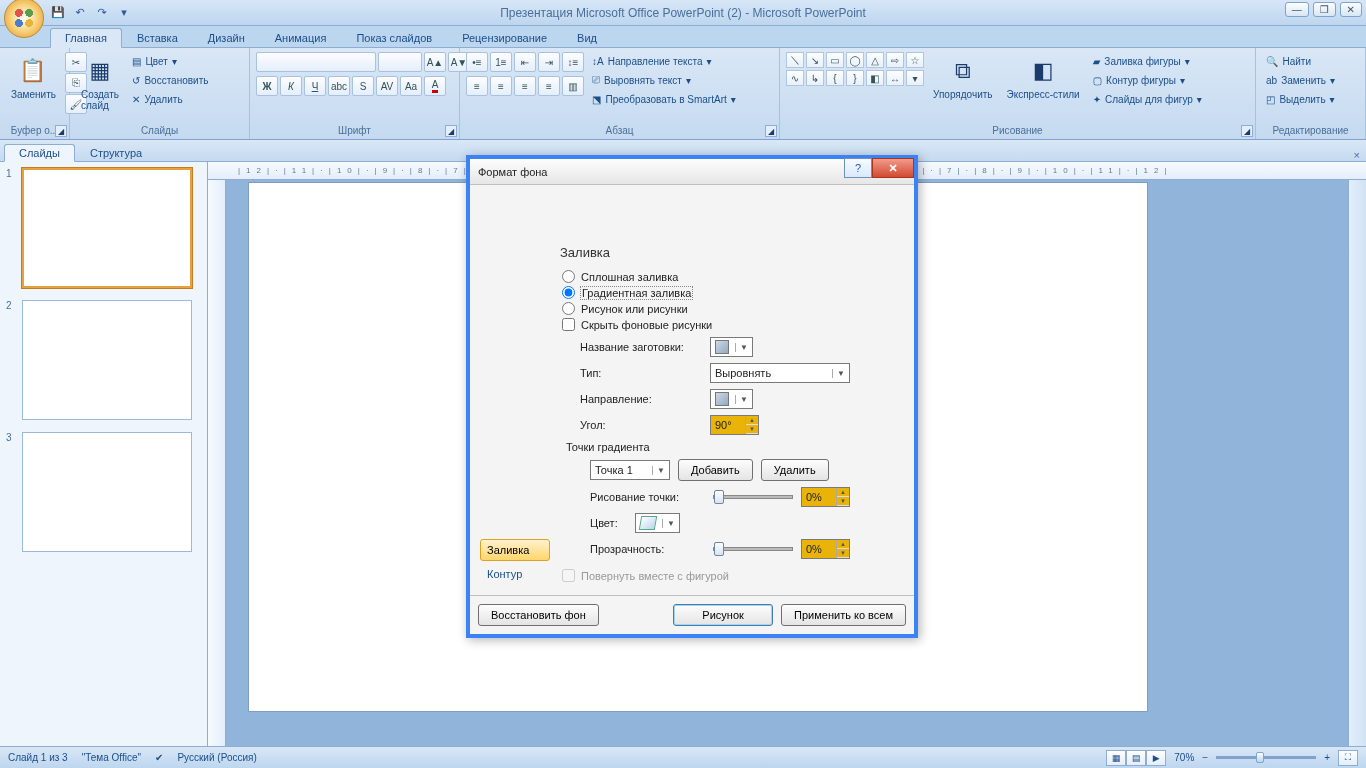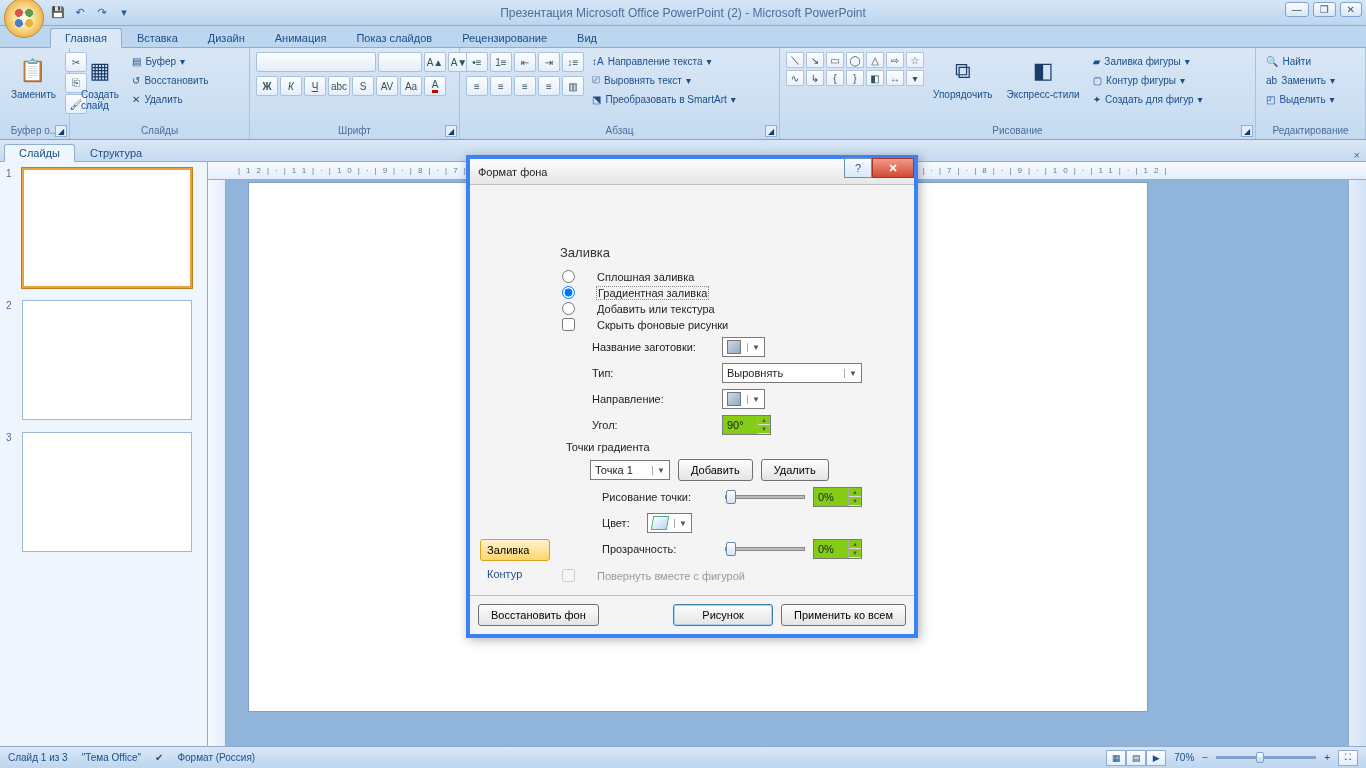--- a/index.html
+++ b/index.html
@@ -73,30 +73,30 @@
 .dlg-title { height: 26px; background: linear-gradient(#fdfdfe,#e6e6e6); border-bottom: 1px solid #c0c0c0; display: flex; align-items: center; padding: 0 8px; position: relative; }
 .dlg-close-wrap { position: absolute; right: 0; top: -1px; display: flex; }
 .dlg-help { background: linear-gradient(#f6fbff,#d9e9fb); border: 1px solid #6f91b8; width: 28px; height: 20px; display: flex; align-items: center; justify-content: center; font-size: 11px; color: #2a5a9a; }
 .dlg-close { background: linear-gradient(#f29a8a,#d14a31); border: 1px solid #a32; width: 42px; height: 20px; color: #fff; display: flex; align-items: center; justify-content: center; font-weight: bold; font-size: 11px; }
 .dlg-body { display: flex; padding: 10px; gap: 10px; min-height: 410px; align-items: flex-end; }
 .dlg-nav { width: 70px; display: flex; flex-direction: column; gap: 2px; }
 .dlg-nav-item { padding: 4px 6px; border: 1px solid transparent; color: #1b4e8a; text-align: left; }
 .dlg-nav-item.active { background: linear-gradient(#fff2cf,#ffd66b); border: 1px solid #dca322; border-radius: 3px; color: #000; }
 .dlg-content { flex: 1; }
 .dlg-h { font-size: 13px; margin-bottom: 10px; color: #333; }
-.opt-row { display: flex; align-items: center; gap: 22px; margin: 3px 0 3px 2px; }
+.opt-row { display: flex; align-items: center; gap: 6px; margin: 3px 0 3px 2px; }
 .opt-row input[type=radio], .opt-row input[type=checkbox] { margin: 0; }
 .opt-row.sel label { outline: 1px dotted #888; padding: 0 1px; }
 .field-row { display: flex; align-items: center; margin: 6px 0 6px 20px; }
-.field-label { width: 130px; margin-left: 12px; }
+.field-label { width: 130px; }
 .combo { height: 20px; border: 1px solid #7a7a7a; background: #fff; display: inline-flex; align-items: center; padding: 0 4px; gap: 6px; }
 .combo .cdrop { border-left: 1px solid #aaa; padding-left: 4px; font-size: 8px; color: #555; }
 .swatch { width: 14px; height: 14px; border: 1px solid #777; background: linear-gradient(135deg,#cfd8e4,#92a9c4); }
 .sw-bucket { width: 16px; height: 14px; display: inline-block; background: linear-gradient(135deg,#fff,#bcd5ef); border: 1px solid #5a8; transform: skewX(-10deg); }
-.num-input { height: 20px; border: 1px solid #7a7a7a; background: #84cc16; display: inline-flex; align-items: center; }
+.num-input { height: 20px; border: 1px solid #7a7a7a; background: #eab308; display: inline-flex; align-items: center; }
 .num-input span { padding: 0 4px; min-width: 34px; }
 .spin { display: flex; flex-direction: column; border-left: 1px solid #aaa; }
 .spin div { font-size: 6px; padding: 0 3px; line-height: 8px; color: #555; border-bottom: 1px solid #ddd; }
 .slider { width: 80px; height: 4px; background: #bbb; border: 1px solid #888; position: relative; display: inline-block; margin: 0 8px; }
 .slider-thumb { position: absolute; left: 0; top: -6px; width: 10px; height: 14px; background: linear-gradient(#fdfdfe,#d8e4f0); border: 1px solid #6a87a6; border-radius: 2px; }
 .btn { height: 22px; padding: 0 12px; border: 1px solid #707070; background: linear-gradient(#fdfdfe,#e4e4e4); border-radius: 3px; font-size: 11px; display: inline-flex; align-items: center; }
 .btn.def { border: 1px solid #3c7fb1; box-shadow: 0 0 0 1px #a8d3f0 inset; }
 .dlg-footer { border-top: 1px solid #c0c0c0; padding: 8px; display: flex; gap: 8px; }
 .dlg-footer .btn:first-child { margin-right: auto; }
 .shape-grid { display: grid; grid-template-columns: repeat(7, 18px); gap: 2px; }
@@ -152,21 +152,21 @@
   <div class="rgroup" style="width:180px">
     <div class="rgroup-body">
       <div class="big-btn">
         <div class="big-icon">▦</div>
         <span class="mini-label" style="white-space:pre">Создать
 слайд</span>
       </div>
       <div class="vstack">
         <div class="menurow">
             <span>▤</span>
-            <span>Буфер</span>
+            <span>Цвет</span>
             <span>▾</span>
           </div>
         <div class="menurow">
             <span>↺</span>
             <span>Восстановить</span>
           </div>
         <div class="menurow">
             <span>✕</span>
             <span>Удалить</span>
           </div>
@@ -278,21 +278,21 @@
             <span>Заливка фигуры</span>
             <span>▾</span>
           </div>
         <div class="menurow">
             <span>▢</span>
             <span>Контур фигуры</span>
             <span>▾</span>
           </div>
         <div class="menurow">
             <span>✦</span>
-            <span>Создать для фигур</span>
+            <span>Слайды для фигур</span>
             <span>▾</span>
           </div>
       </div>
     </div>
     <div class="rgroup-label">Рисование</div>
     <div class="dlg-launch">◢</div>
   </div>
 
   <div class="rgroup" style="width:110px">
     <div class="rgroup-body">
@@ -345,21 +345,21 @@
     <div class="canvas-area">
       <div class="slide-canvas"></div>
     </div>
   </div>
 </div>
 
 <div class="statusbar">
   <span>Слайд 1 из 3</span>
   <span>"Тема Office"</span>
   <span>✔</span>
-  <span>Формат (Россия)</span>
+  <span>Русский (Россия)</span>
   <div class="status-right">
     <div class="view-btns">
       <div class="view-btn">▦</div>
       <div class="view-btn">▤</div>
       <div class="view-btn">▶</div>
     </div>
     <span>70%</span>
     <span>−</span>
     <div class="zoom-slider">
         <div class="zoom-thumb"></div>
@@ -387,21 +387,21 @@
       <div class="opt-row">
           <input type="radio" name="filltype" style="">
           <label>Сплошная заливка</label>
         </div>
       <div class="opt-row sel">
           <input type="radio" name="filltype" checked="" style="">
           <label>Градиентная заливка</label>
         </div>
       <div class="opt-row">
           <input type="radio" name="filltype" style="">
-          <label>Добавить или текстура</label>
+          <label>Рисунок или рисунки</label>
         </div>
       <div class="opt-row">
           <input type="checkbox" style="">
           <label>Скрыть фоновые рисунки</label>
         </div>
 
       <div class="field-row">
           <div class="field-label">Название заготовки:</div>
         <div class="combo">
             <div class="swatch"></div>

